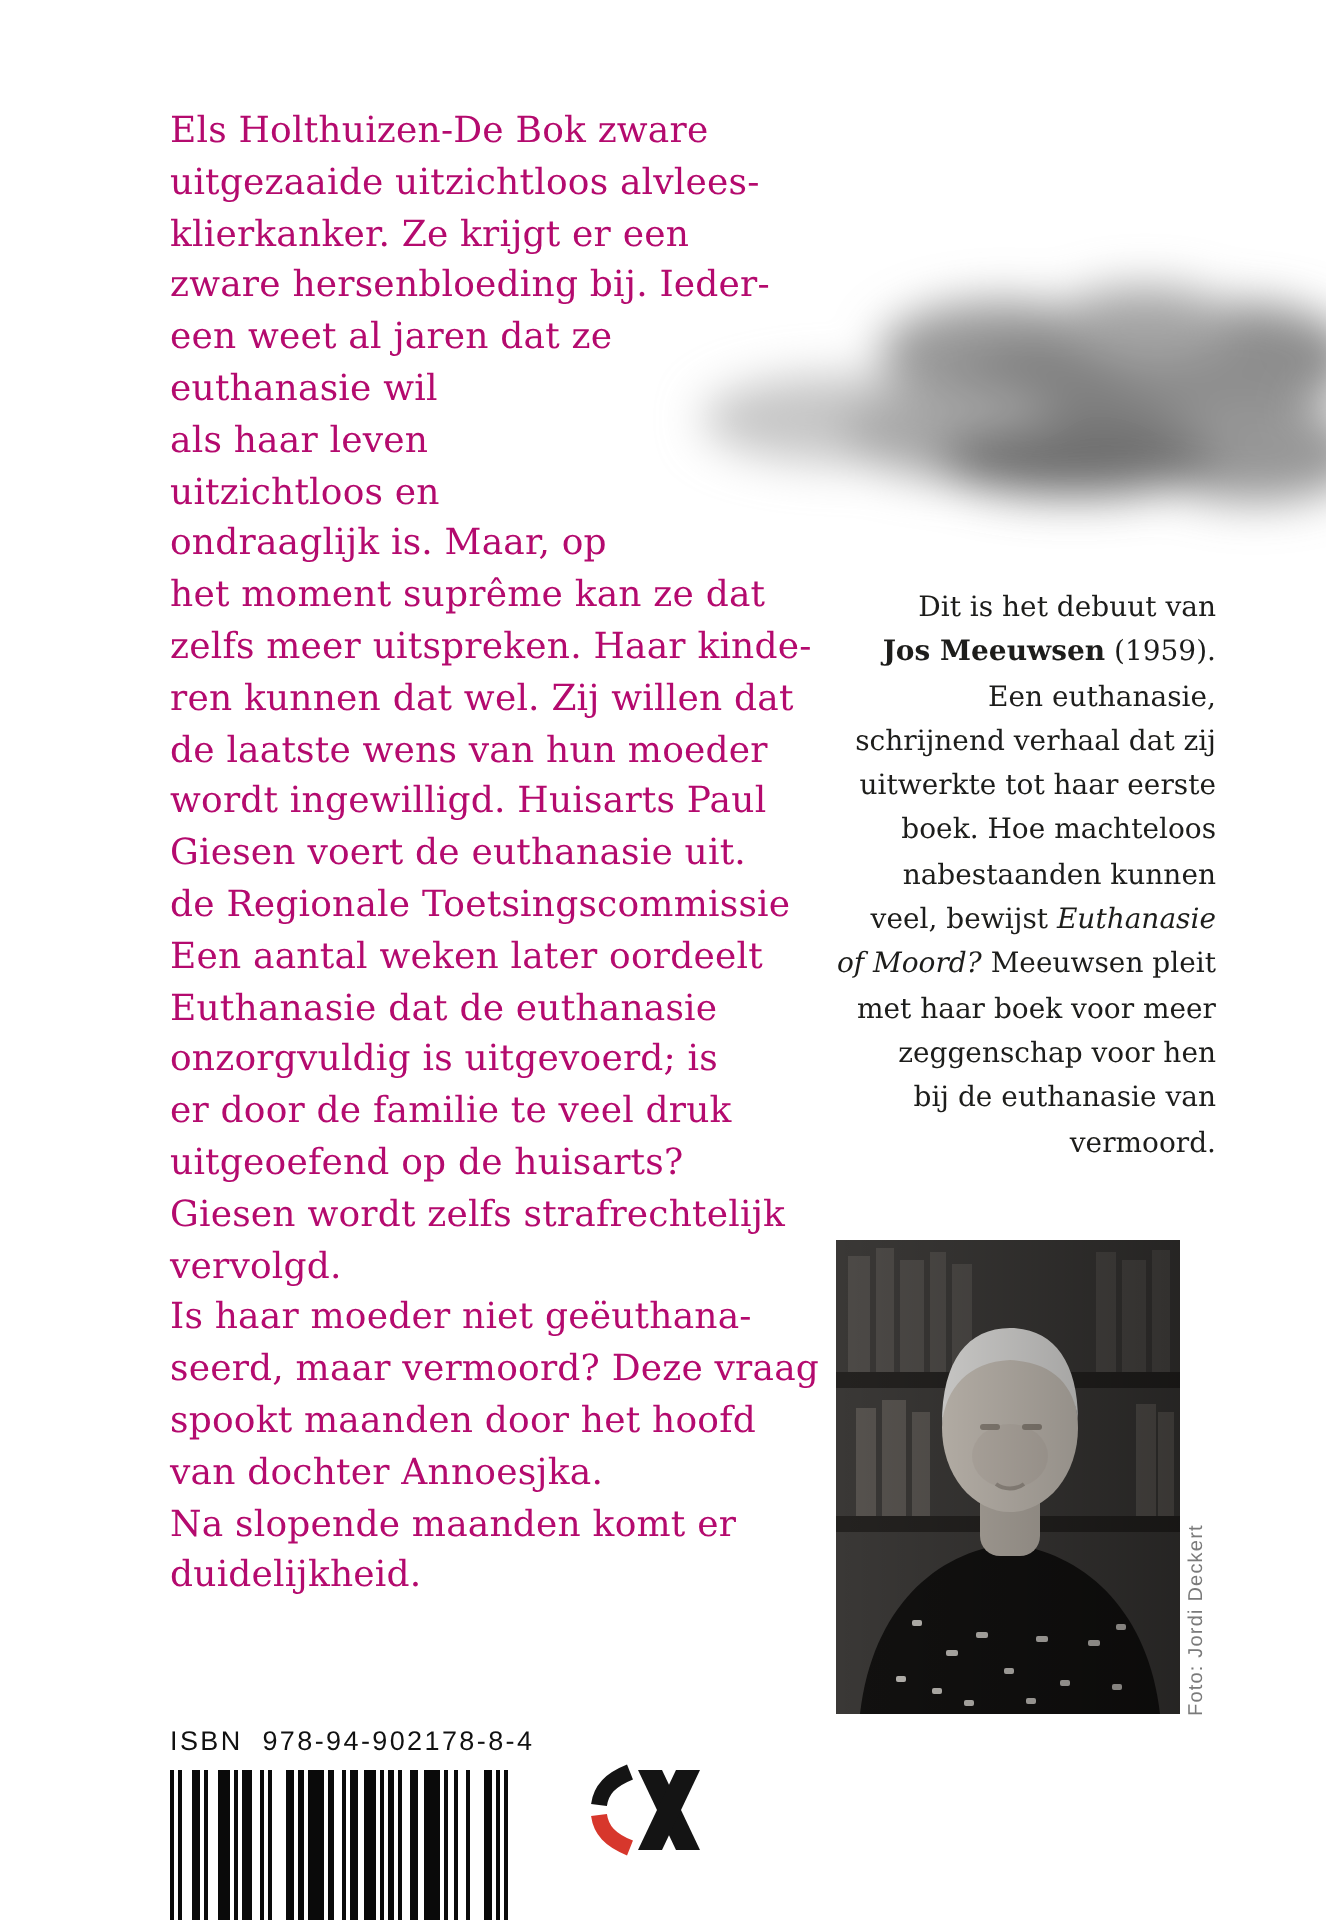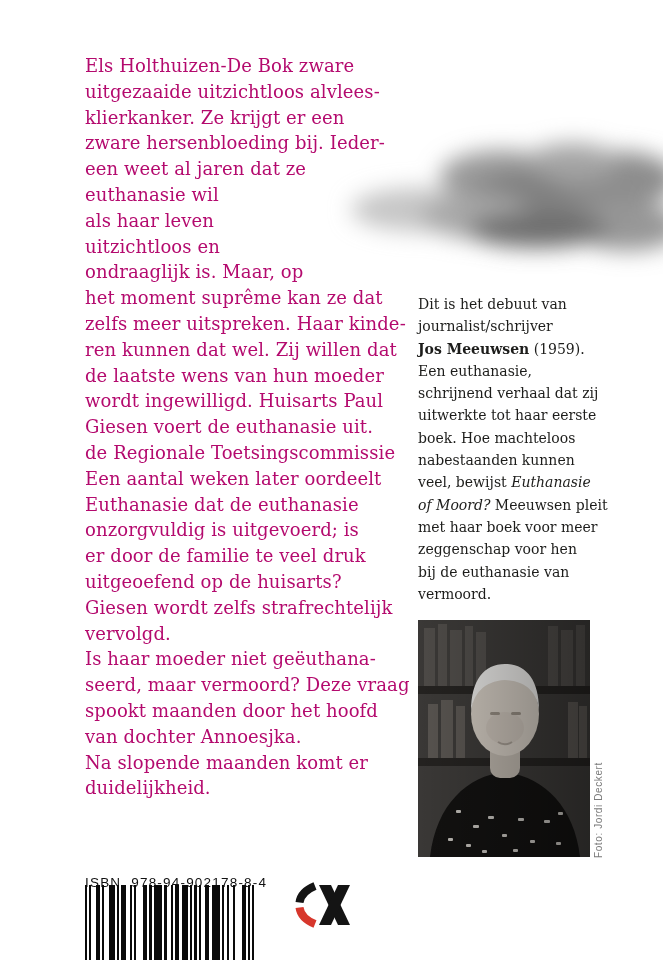--- a/index.html
+++ b/index.html
@@ -17,38 +17,38 @@
   }
   .blurb .line { white-space: nowrap; }
   
   .cloud { position: absolute; left: 326px; top: 100px; width: 337px; height: 188px; }
   .cloud svg { width: 100%; height: 100%; display: block; }
   
   .author-note {
     position: absolute; left: 418px; top: 293px; width: 190px;
     font-size: 14px; line-height: 22.3px; color: #1d1d1b;
   }
-  .author-note .line { white-space: nowrap; }
+  .author-note .line { white-space: nowrap; text-align: right; }
   .author-note .b { font-weight: 700; }
   .author-note .i { font-style: italic; }
   
   .portrait { position: absolute; left: 418px; top: 620px; width: 172px; height: 237px; background: #2e2d2c; }
   .portrait svg { width: 100%; height: 100%; display: block; }
   
   .credit {
     position: absolute; left: 593px; top: 748px; height: 110px; width: 14px;
     writing-mode: vertical-rl; transform: rotate(180deg); transform-origin: center;
     font-family: "Liberation Sans", sans-serif; font-size: 10px;
     letter-spacing: .6px; color: #7a7a7a; white-space: nowrap;
   }
   
   .isbn {
     position: absolute; left: 85px; top: 863px;
     font-family: "Liberation Sans", sans-serif; font-size: 13.5px;
-    letter-spacing: 1.2px; color: #111; white-space: pre; margin-top: 12px;
+    letter-spacing: 1.2px; color: #111; white-space: pre;
   }
   .barcode { position: absolute; left: 85px; top: 885px; width: 170px; height: 75px; display: flex; }
   .barcode span { flex: 0 0 auto; height: 100%; }
   .barcode .bar { background: #0a0a0a; }
   .barcode .gap { background: transparent; }
   
   .logo { position: absolute; left: 295px; top: 881px; width: 56px; height: 48px; }
   .logo svg { width: 100%; height: 100%; display: block; }
 </style>
 </head>
@@ -103,21 +103,20 @@
         <ellipse cx="150" cy="115" rx="55" ry="22" fill="#a8a8a8"></ellipse>
         <ellipse cx="300" cy="125" rx="55" ry="24" fill="#979797"></ellipse>
         <ellipse cx="245" cy="60" rx="45" ry="18" fill="#a5a5a5"></ellipse>
         <ellipse cx="210" cy="128" rx="70" ry="18" fill="#6e6e6e"></ellipse>
       </g>
     </svg>
   </div>
 
   <div class="author-note">
       <div class="line"><span>Dit is het debuut van</span></div>
-      <div class="line"><span>journalist/schrijver</span></div>
       <div class="line"><span class="b">Jos Meeuwsen</span><span> (1959).</span></div>
       <div class="line"><span>Een euthanasie,</span></div>
       <div class="line"><span>schrijnend verhaal dat zij</span></div>
       <div class="line"><span>uitwerkte tot haar eerste</span></div>
       <div class="line"><span>boek. Hoe machteloos</span></div>
       <div class="line"><span>nabestaanden kunnen</span></div>
       <div class="line"><span>veel, bewijst </span><span class="i">Euthanasie</span></div>
       <div class="line"><span class="i">of Moord?</span><span> Meeuwsen pleit</span></div>
       <div class="line"><span>met haar boek voor meer</span></div>
       <div class="line"><span>zeggenschap voor hen</span></div>

